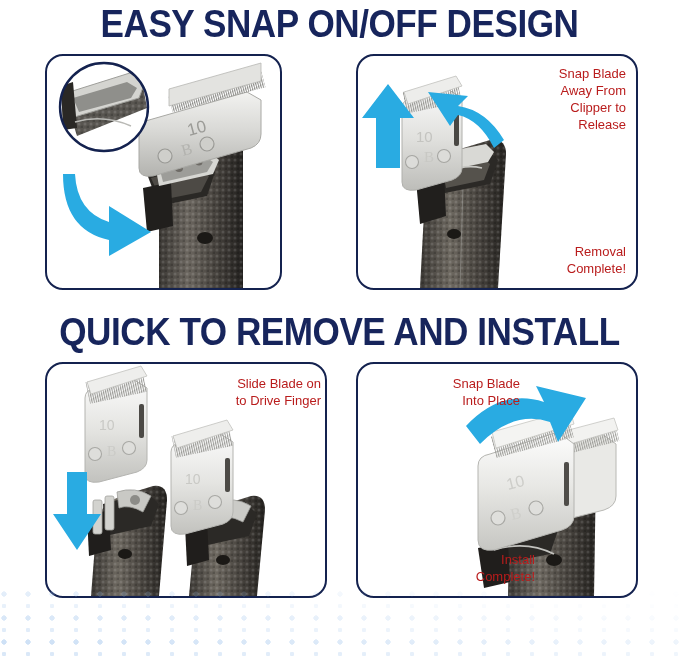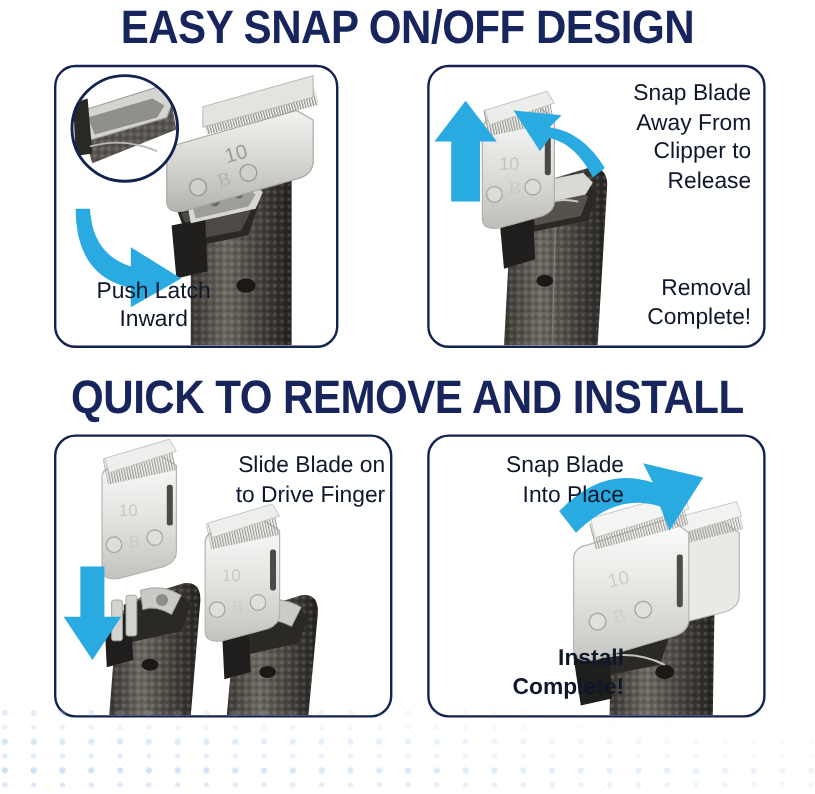--- a/index.html
+++ b/index.html
@@ -49,37 +49,37 @@
     background:#fff;
     overflow:hidden;
   }
   #p1{left:45px; top:54px;  width:233px; height:232px;}
   #p2{left:356px;top:54px;  width:278px; height:232px;}
   #p3{left:45px; top:362px; width:278px; height:232px;}
   #p4{left:356px;top:362px; width:278px; height:232px;}
 
   .cap{
     position:absolute;
-    color:#0f172a;
-    font-size:19px;
+    color:#b91c1c;
+    font-size:13px;
     line-height:1.30;
     font-family:"Liberation Sans", sans-serif;
     white-space:pre-line;
   }
   .cap.r{text-align:right;}
   .cap.l{text-align:right;}
   .cap.c{text-align:center;}
 
   
   #c1   {left:6px;  bottom:8px;  width:150px;}
   #c2a  {right:10px;top:10px;   width:168px;}
   #c2b  {right:10px;bottom:10px;width:168px;margin-left:44px;}
   #c3   {left:110px;top:12px;   width:164px;}
   #c4a  {left:12px; top:12px;   width:150px;}
-  #c4b  {left:12px; bottom:10px;width:150px;font-weight:bold;}
+  #c4b  {left:27px; bottom:10px;width:150px;}
   svg.art-svg{position:absolute;inset:0;width:100%;height:100%;display:block;}
   .arrow{fill:#29abe2;}
 </style>
 </head>
 <body>
 
 <div class="heading" id="h1">EASY SNAP ON/OFF DESIGN</div>
 
 <div class="heading" id="h2">QUICK TO REMOVE AND INSTALL</div>
 
@@ -149,22 +149,20 @@
       </g>
       <circle cx="57" cy="51" r="44" fill="none" stroke="#14224f" stroke-width="2.4"></circle>
     </g>
 
     <g>
       <path class="arrow" d="M28 118 Q30 156 62 166 L62 150 L104 176 L62 200 L62 184
                Q16 174 16 118 Z"></path>
     </g>
   </svg>
 
-  <div class="cap c" id="c1">Push Latch
-Inward</div>
 </div>
 
 <div class="panel" id="p2">
   <svg class="art-svg" viewBox="0 0 278 232" preserveAspectRatio="xMidYMid meet">
     <defs>
       <linearGradient id="g-body2" x1="0" y1="0" x2="1" y2="0">
         <stop offset="0" stop-color="#3b3834"></stop>
         <stop offset=".35" stop-color="#6d6860"></stop>
         <stop offset=".7" stop-color="#45413c"></stop>
         <stop offset="1" stop-color="#24221f"></stop>

